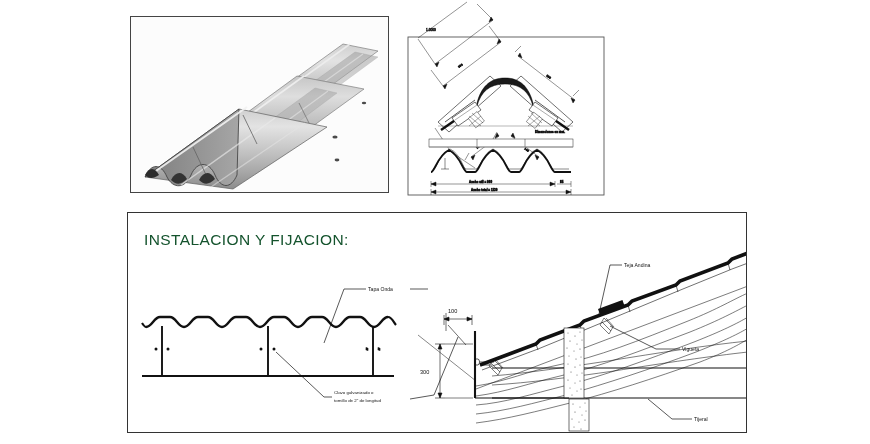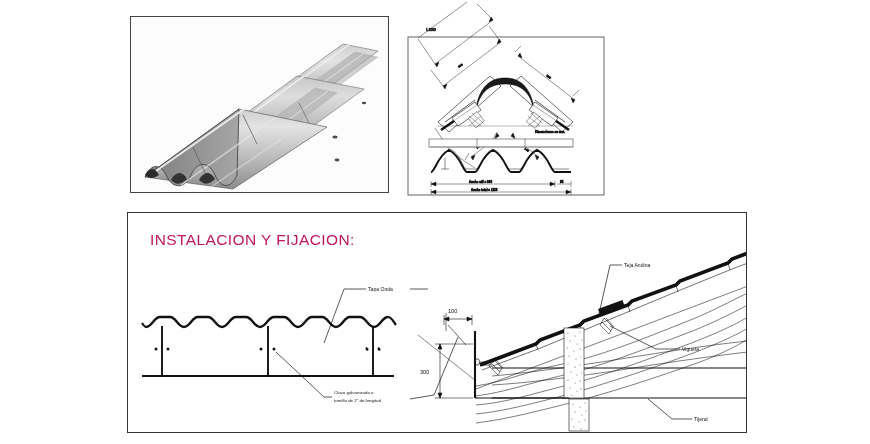--- a/index.html
+++ b/index.html
@@ -48,24 +48,24 @@
   
   #installation-panel {
     left: 127px; top: 212px;
     width: 620px; height: 221px;
     border: 1px solid #333;
     background: #ffffff;
     overflow: hidden;
   }
   #panel-title {
     position: absolute;
-    left: 22px; top: 18px;
+    left: 16px; top: 18px;
     font-size: 15.5px;
     letter-spacing: 0.4px;
-    color: #be185d;
+    color: #14532d;
     font-family: "Liberation Sans", sans-serif;
     white-space: nowrap;
   }
   #installation-svg {
     position: absolute;
     left: 0; top: 0;
     width: 620px; height: 221px;
   }
 
   .lbl {

